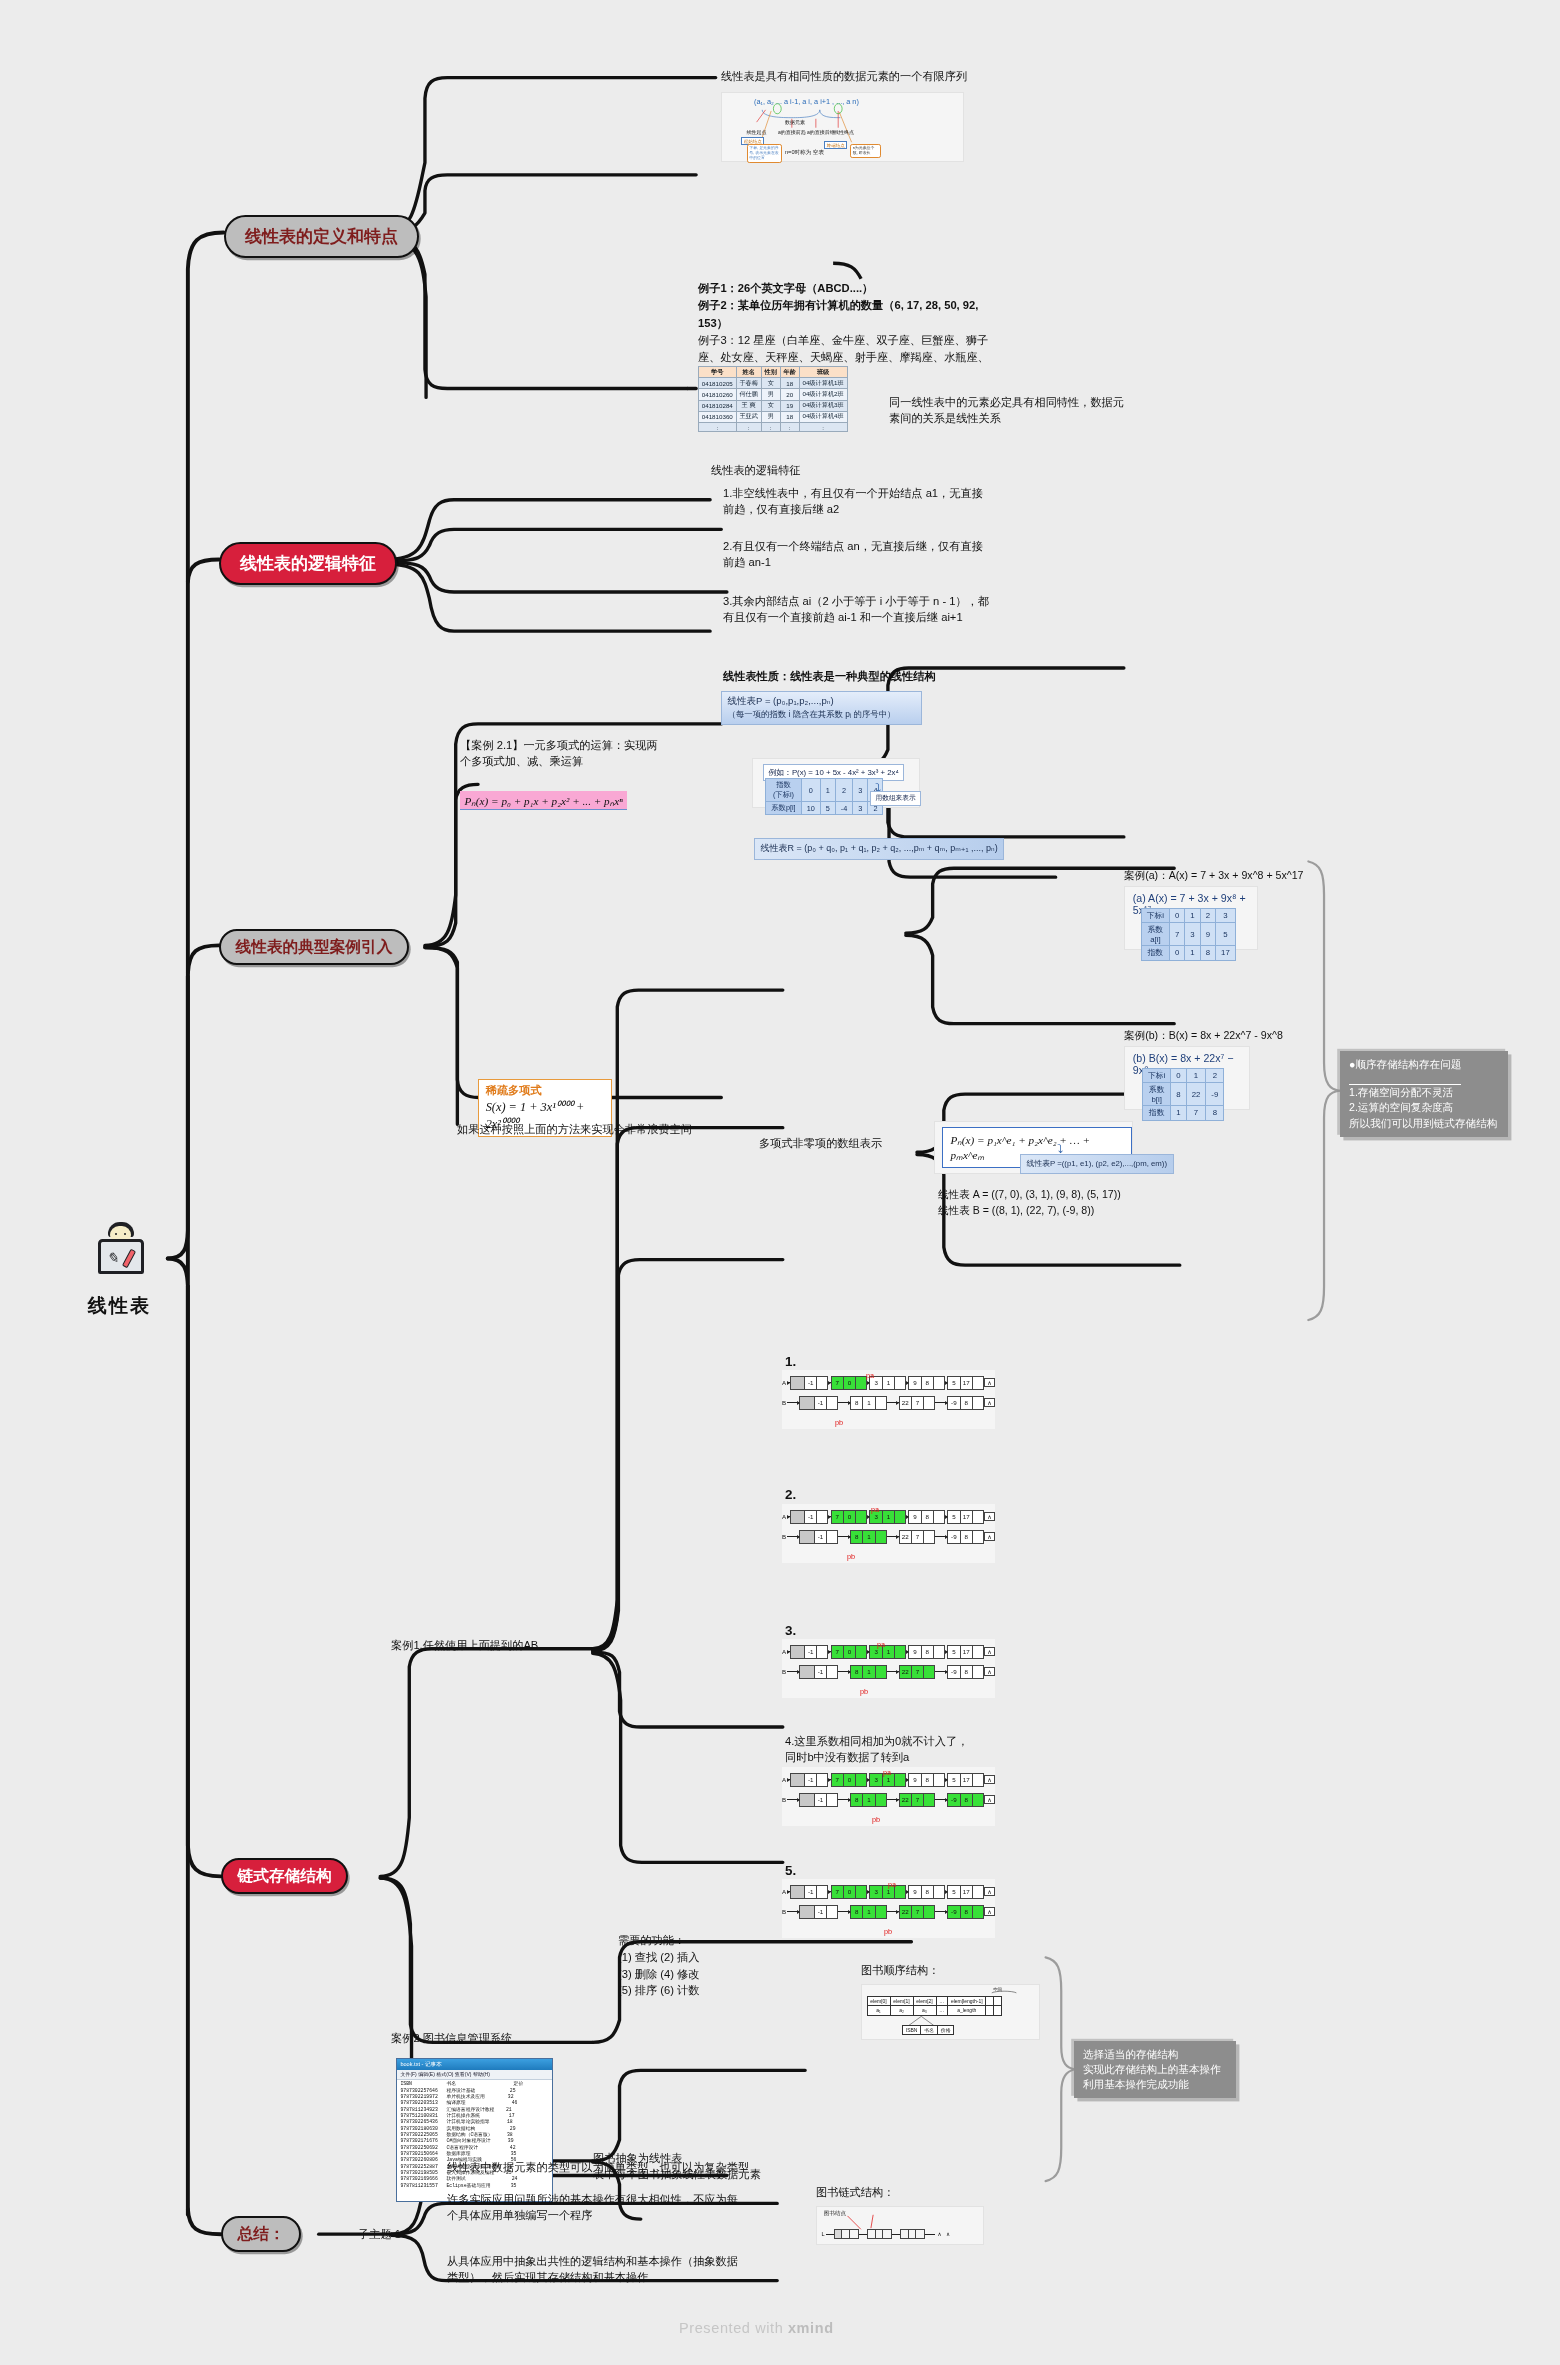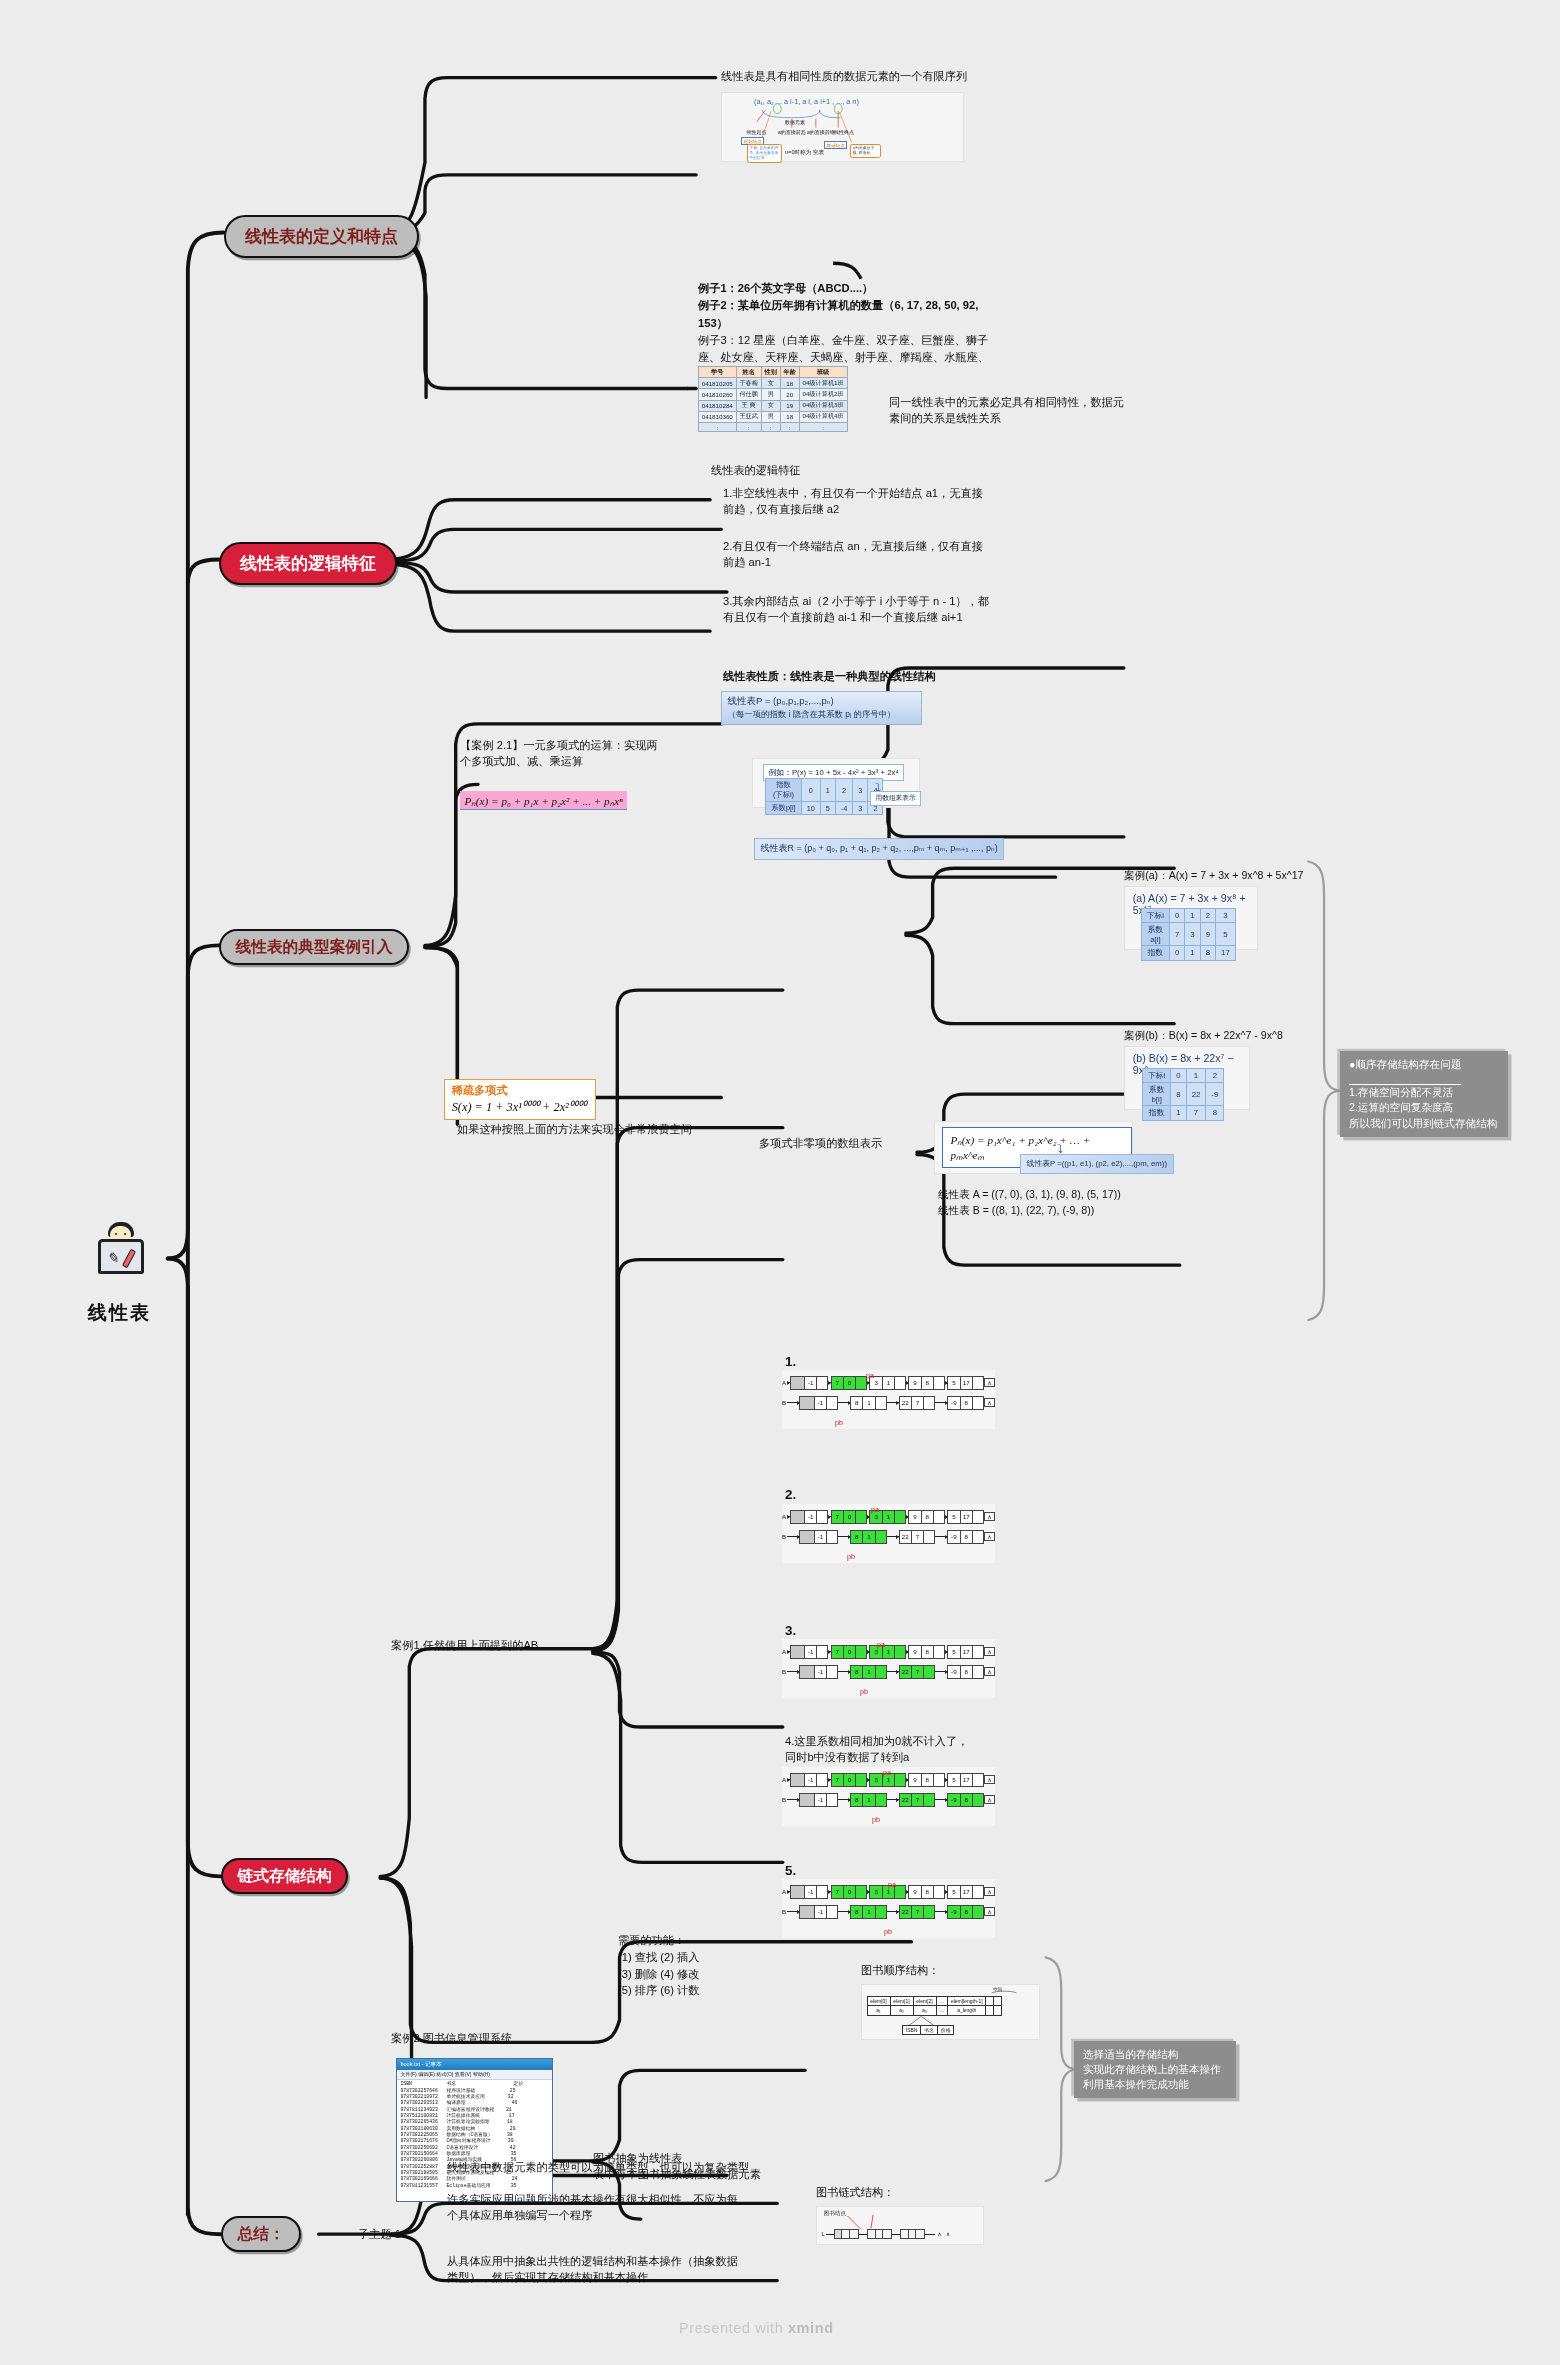--- a/index.html
+++ b/index.html
@@ -37,21 +37,21 @@
   
   #center { position:absolute; left:55px; top:1222px; width:129px; text-align:center; }
   .avatar { width:62px; height:58px; position:relative; margin:0 auto; }
   .avatar .hair { position:absolute; left:19px; top:0; width:26px; height:14.5px; background:#1f2024; border-radius:13px 13px 3.4px 3.4px; }
   .avatar .face { position:absolute; left:21px; top:3.9px; width:21px; height:15.7px; background:#f6edc8; border-radius:10px 10px 7.8px 7.8px; }
   .avatar .eye { position:absolute; top:10.6px; width:2.8px; height:2.8px; background:#1f2024; border-radius:50%; }
   .avatar .eye.l { left:26px; } .avatar .eye.r { left:35px; }
   .avatar .lap { position:absolute; left:9px; top:17px; width:46px; height:35px; background:#e3e7eb; border:3.9px solid #1f2024; border-radius:4.5px 4.5px 2.2px 2.2px; }
   .avatar .pen { position:absolute; left:37px; top:27px; width:6.2px; height:19px; background:#f0626a; border:1.7px solid #1f2024; border-radius:1.7px; transform:rotate(28deg); }
   .avatar .scribble { position:absolute; left:18px; top:28px; font-size:14.5px; color:#1f2024; font-family:"Liberation Serif",serif; font-style:italic; }
-  #center .label { font-size:19px; font-weight:700; letter-spacing:2.2px; margin-top:20px; }
+  #center .label { font-size:19px; font-weight:700; letter-spacing:2.2px; margin-top:13px; }
 
   
   .img { background:#f5f5f5; border:0.6px solid #e2e2e2; position:absolute; }
 
   
   .bluebox {
     background:linear-gradient(to bottom,#e4edfa,#b9cfee);
     border:0.6px solid #9bb6da;
     color:#1b2f52; font-size:9.5px; padding:3.4px 5.6px;
     position:absolute; white-space:nowrap;
@@ -390,21 +390,21 @@
           <tr>
             <td class="hd">指数</td>
             <td>1</td>
             <td>7</td>
             <td>8</td>
           </tr>
         </tbody>
       </table>
   </div>
 
-  <div class="sparse" style="left:444px; top:1079px; width:152px;">
+  <div class="sparse" style="left:478px; top:1079px; width:134px;">
     <div class="t">稀疏多项式</div>
     <div class="f">S(x) = 1 + 3x¹⁰⁰⁰⁰ + 2x²⁰⁰⁰⁰</div>
   </div>
   <div class="txt" style="left:457px; top:1121px;">如果这种按照上面的方法来实现会非常浪费空间</div>
   <div class="txt" style="left:759px; top:1135px;">多项式非零项的数组表示</div>
 
   <div class="img" style="left:934px; top:1121px; width:199px; height:53px;">
     <div class="formulabox" style="left:6.7px; top:4.5px; font-size:11.2px;">Pₙ(x) = p₁x^e₁ + p₂x^e₂ + … + pₘx^eₘ</div>
     <div style="position:absolute; left:122px; top:20px; color:#2a5fa8; font-size:12.3px;">⤵</div>
     <div class="bluebox flat" style="left:85px; top:32px; font-size:7.8px;">线性表P =((p1, e1), (p2, e2),...,(pm, em))</div>

